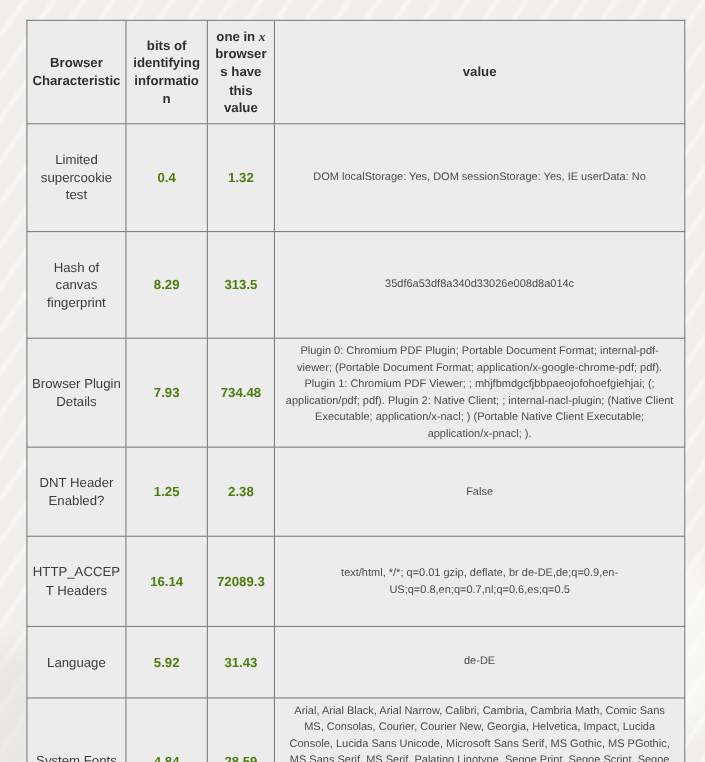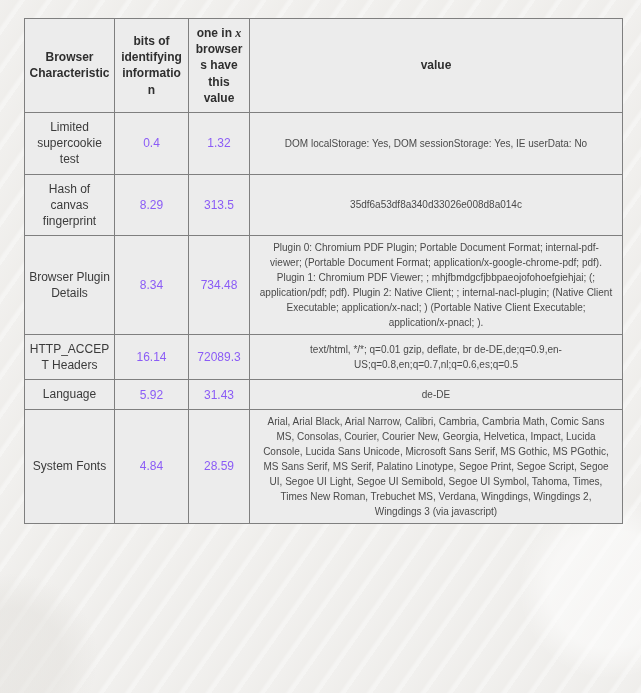--- a/index.html
+++ b/index.html
@@ -48,25 +48,26 @@
   }
   th i { font-family: "Liberation Serif", serif; font-size: 12px; }
   col.c1 { width: 90px; }
   col.c2 { width: 74px; }
   col.c3 { width: 61px; }
   col.c4 { width: 373px; }
   td.char-cell {
     font-size: 12px;
     color: #3b3b3b;
     line-height: 1.35;
-    padding: 6px 4px;
+    padding: 24px 4px;
   }
   td.bits-cell, td.one_in_x-cell {
     font-size: 12px;
-    color: #8b5cf6;
+    color: #4d7c0f;
+    font-weight: bold;
   }
   td.value-cell {
     font-size: 10px;
     color: #4a4a4a;
     line-height: 1.5;
     padding: 4px 8px;
   }
 </style>
 </head>
 <body>
@@ -95,23 +96,29 @@
           <td class="value-cell">DOM localStorage: Yes, DOM sessionStorage: Yes, IE userData: No</td>
         </tr>
         <tr>
           <td class="char-cell">Hash of canvas fingerprint</td>
           <td class="bits-cell">8.29</td>
           <td class="one_in_x-cell">313.5</td>
           <td class="value-cell">35df6a53df8a340d33026e008d8a014c</td>
         </tr>
         <tr>
           <td class="char-cell">Browser Plugin Details</td>
-          <td class="bits-cell">8.34</td>
+          <td class="bits-cell">7.93</td>
           <td class="one_in_x-cell">734.48</td>
           <td class="value-cell">Plugin 0: Chromium PDF Plugin; Portable Document Format; internal-pdf-viewer; (Portable Document Format; application/x-google-chrome-pdf; pdf). Plugin 1: Chromium PDF Viewer; ; mhjfbmdgcfjbbpaeojofohoefgiehjai; (; application/pdf; pdf). Plugin 2: Native Client; ; internal-nacl-plugin; (Native Client Executable; application/x-nacl; ) (Portable Native Client Executable; application/x-pnacl; ).</td>
+        </tr>
+        <tr>
+          <td class="char-cell">DNT Header Enabled?</td>
+          <td class="bits-cell">1.25</td>
+          <td class="one_in_x-cell">2.38</td>
+          <td class="value-cell">False</td>
         </tr>
         <tr>
           <td class="char-cell">HTTP_ACCEPT Headers</td>
           <td class="bits-cell">16.14</td>
           <td class="one_in_x-cell">72089.3</td>
           <td class="value-cell">text/html, */*; q=0.01 gzip, deflate, br de-DE,de;q=0.9,en-US;q=0.8,en;q=0.7,nl;q=0.6,es;q=0.5</td>
         </tr>
         <tr>
           <td class="char-cell">Language</td>
           <td class="bits-cell">5.92</td>

